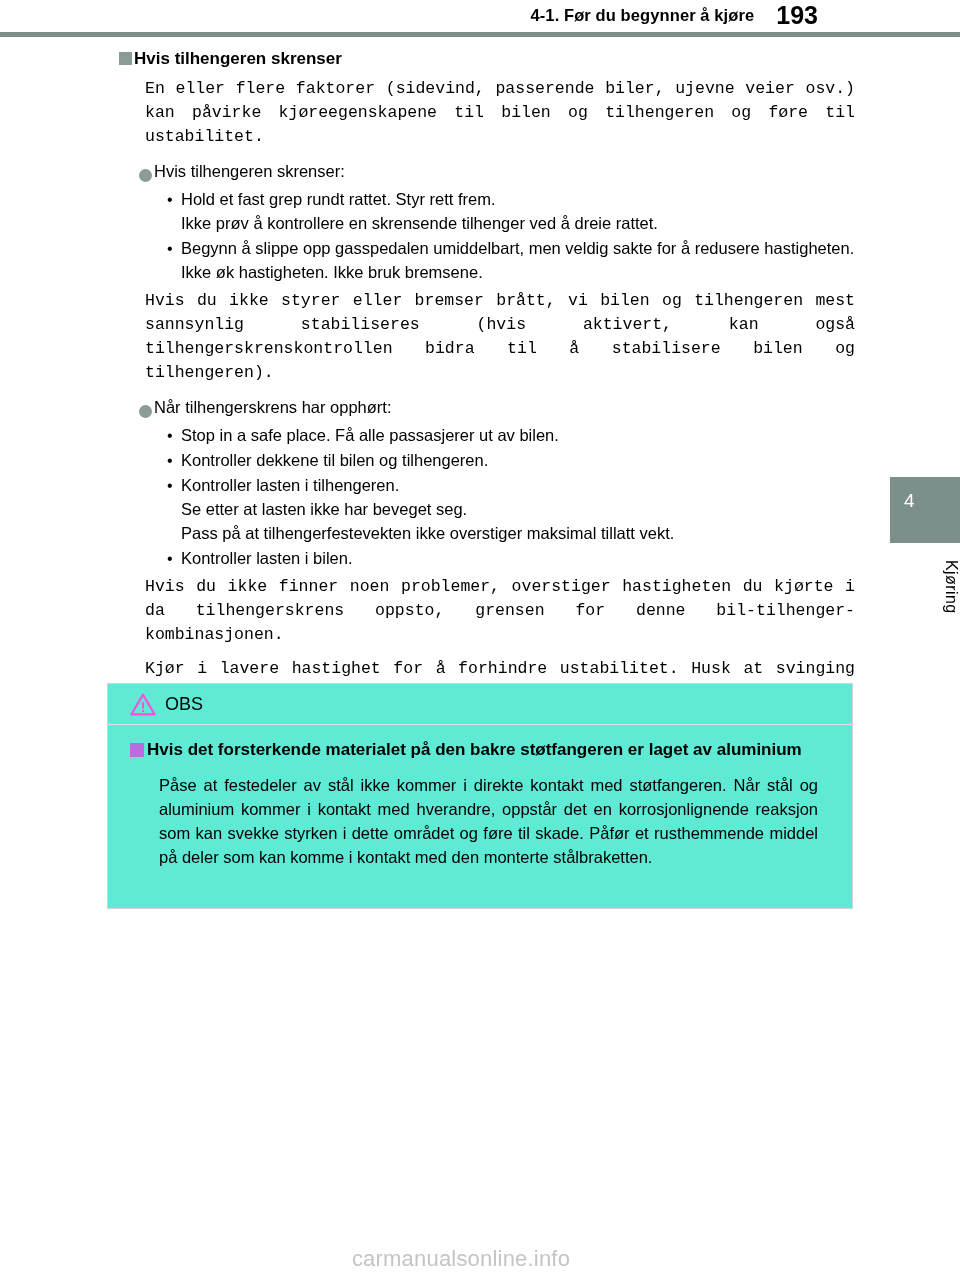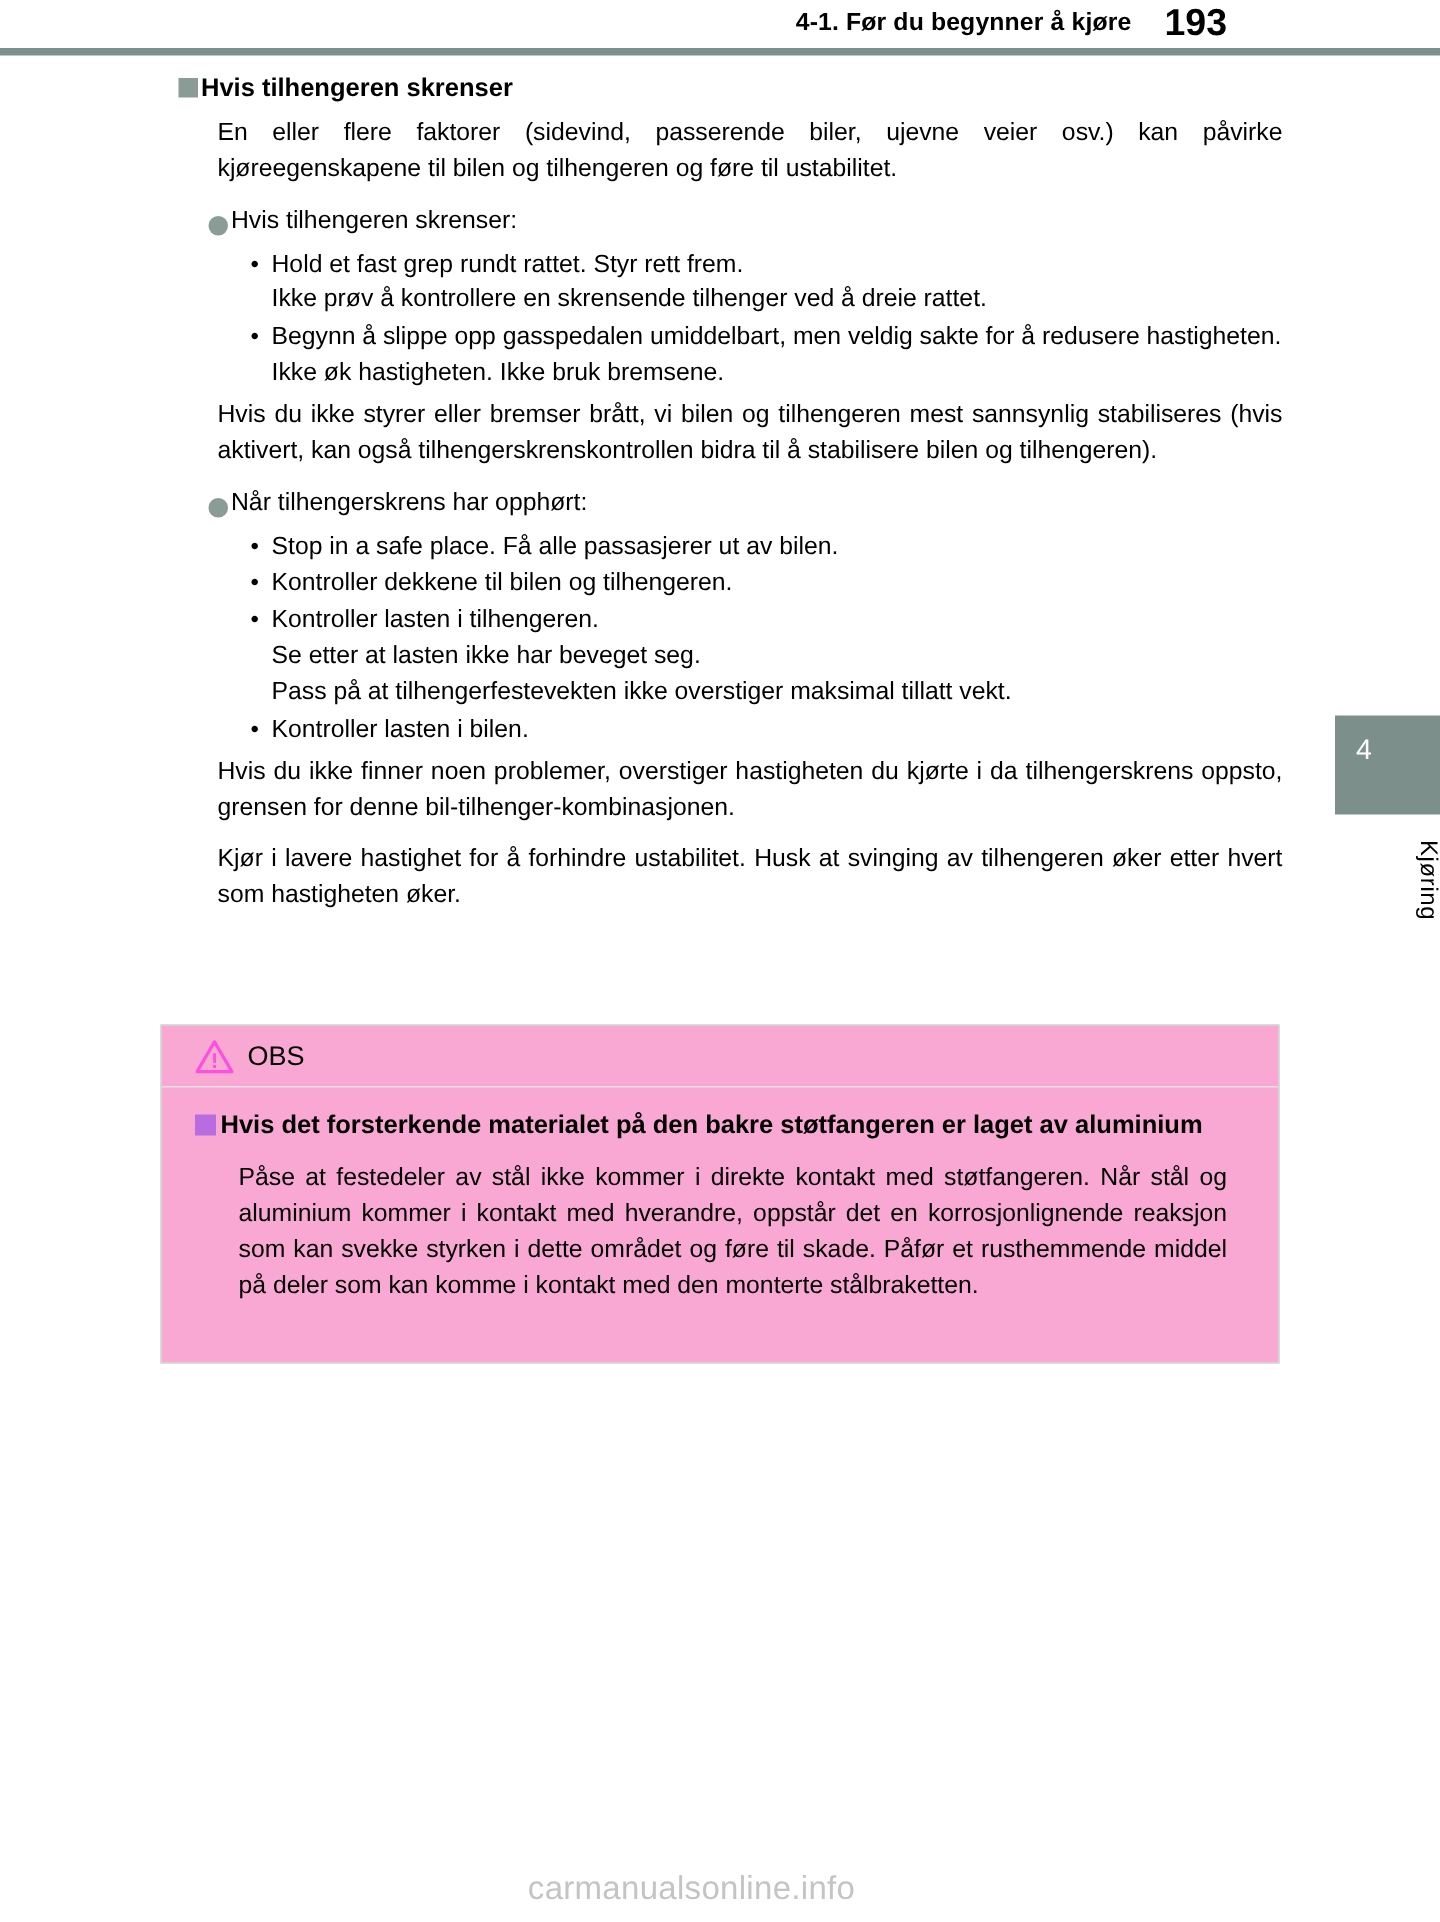--- a/index.html
+++ b/index.html
@@ -108,26 +108,27 @@
     margin-left: 2px;
   }
 
   
   .para {
     font-size: 16.5px;
     line-height: 1.45;
     text-align: justify;
     margin: 0 0 10px 0;
     padding-left: 38px;
+    font-family: Liberation Mono, monospace;
   }
 
   
   .rd-head {
     display: flex;
-    align-items: center;
+    align-items: flex-end;
     margin: 12px 0 6px 0;
     padding-left: 32px;
   }
   .rd-marker {
     width: 13px;
     height: 13px;
     border-radius: 50%;
     background: #8a9c95;
     flex: 0 0 13px;
     margin-top: 5px;
@@ -165,21 +166,21 @@
     text-align: left;
   }
 
   
   .obs-box {
     position: absolute;
     left: 107px;
     top: 683px;
     width: 746px;
     border: 1px solid #cfd6d3;
-    background: #f9a8d4;
+    background: #5eead4;
     box-sizing: border-box;
   }
   .obs-head {
     display: flex;
     align-items: center;
     height: 41px;
     padding-left: 22px;
     border-bottom: 1px solid #dfe4e2;
     box-sizing: border-box;
   }

